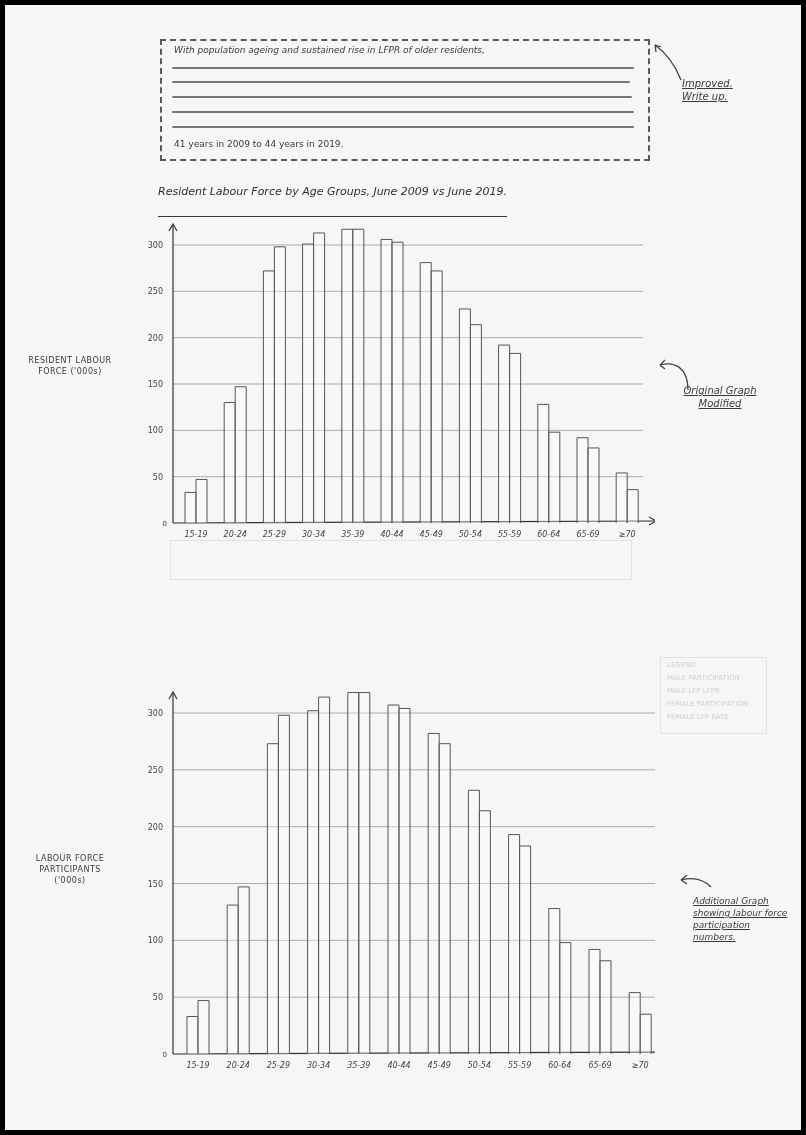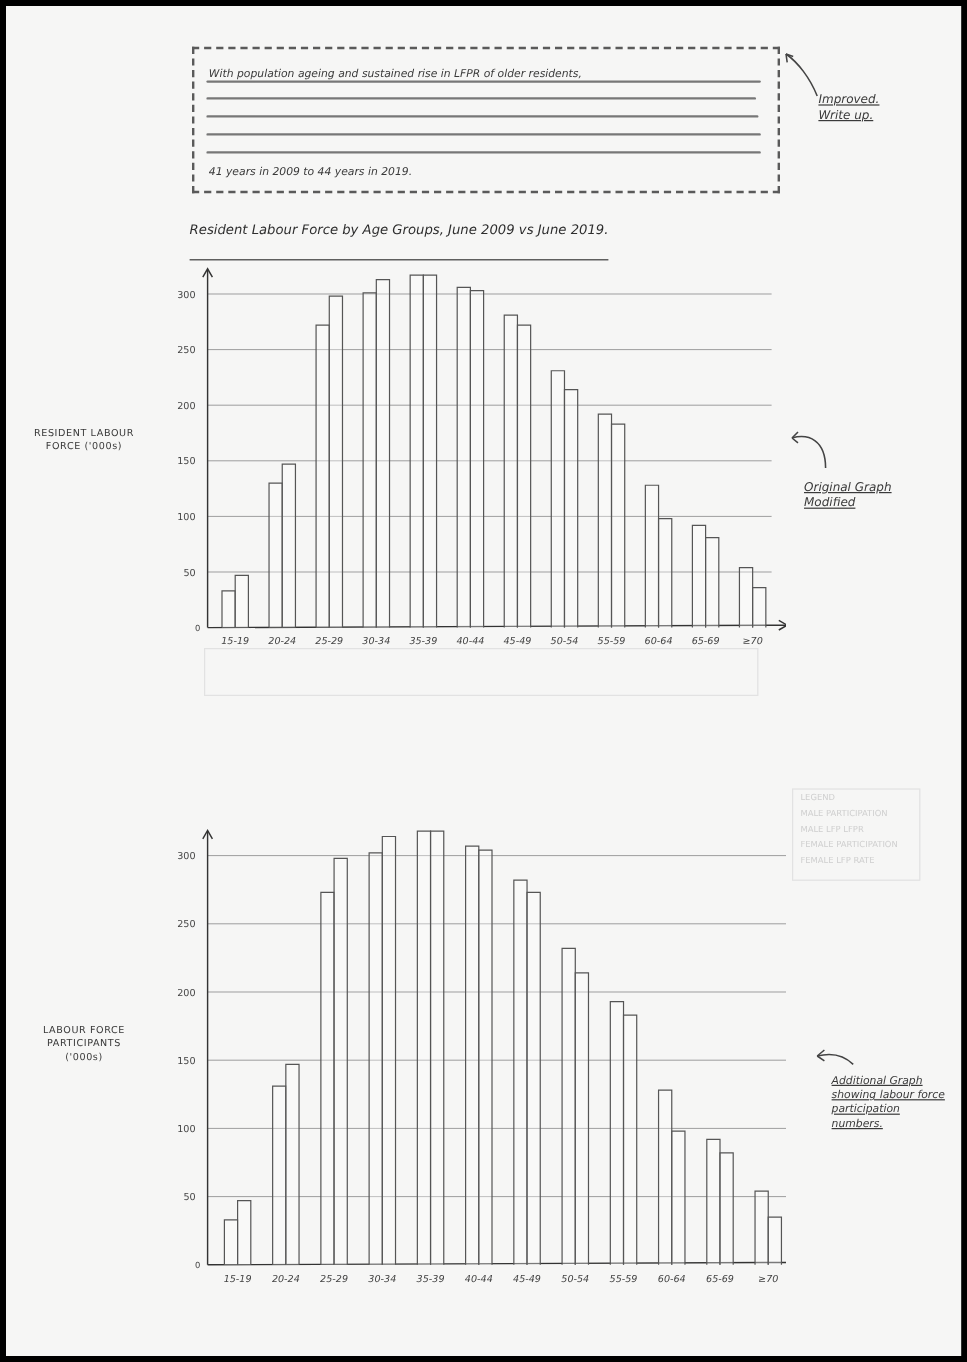--- a/index.html
+++ b/index.html
@@ -8,22 +8,22 @@
     font-family: "DejaVu Sans", sans-serif;
   }
   .page {
     position: absolute; left: 5px; top: 5px; width: 796px; height: 1125px;
     background: #f6f6f5;
   }
   .writeup-box {
     position: absolute; left: 155px; top: 34px; width: 490px; height: 122px;
     border: 2px dashed #5a5a5a; box-sizing: border-box;
   }
-  .writeup-first { position: absolute; left: 12px; top: 16px; font-size: 9px; color: #3a3a3a; font-style: italic; text-align: center; }
-  .writeup-last  { position: absolute; left: 12px; top: 98px; font-size: 9px; color: #3a3a3a; font-style: italic; }
+  .writeup-first { position: absolute; left: 12px; top: 4px; font-size: 9px; color: #3a3a3a; font-style: italic; text-align: center; }
+  .writeup-last  { position: absolute; left: 12px; top: 98px; font-size: 9px; color: #3a3a3a; }
   .scribble { position: absolute; left: 10px; height: 2px; background: #777; border-radius: 2px; }
   .note { position: absolute; font-size: 10px; color: #3a3a3a; font-style: italic; line-height: 13px; text-decoration: underline; }
   .chart-title {
     position: absolute; font-size: 11px; color: #2e2e2e; font-style: italic;
     border-bottom: 1.5px solid #3a3a3a; padding-bottom: 18px; white-space: nowrap;
   }
   .ylabel { position: absolute; font-size: 8px; color: #3a3a3a; text-align: center; line-height: 11px; letter-spacing: 0.5px; }
   svg text { font-family: "DejaVu Sans", sans-serif; }
   .faint { position: absolute; border: 1px solid #e2e2e2; }
   .faint-legend { position: absolute; font-size: 7px; color: #cfcfcf; line-height: 13px; }
@@ -104,21 +104,21 @@
       <text x="453" y="317" font-size="8" fill="#444" text-anchor="middle" font-style="italic">65-69</text>
       <path d="M481.20000000000005 303 L481.20000000000005 252.96 L492.20000000000005 252.96 L492.20000000000005 303" stroke="#555" stroke-width="1" fill="rgba(255,255,255,0.35)"></path>
       <path d="M492.20000000000005 303 L492.20000000000005 269.64 L503.20000000000005 269.64 L503.20000000000005 303" stroke="#555" stroke-width="1" fill="rgba(255,255,255,0.35)"></path>
       <text x="492.20000000000005" y="317" font-size="8" fill="#444" text-anchor="middle" font-style="italic">≥70</text>
     </svg>
 
   <svg style="position:absolute;left:645px;top:350px" width="40" height="40">
     <path d="M38 35 C38 12, 24 6, 10 10" stroke="#444" stroke-width="1.3" fill="none"></path>
     <path d="M10 10 L15 5 M10 10 L15 14" stroke="#444" stroke-width="1.3" fill="none"></path>
   </svg>
-  <div class="note" style="left:665px;top:395px;width:100px;">Original Graph Modified</div>
+  <div class="note" style="left:665px;top:379px;width:100px;text-align:center">Original Graph Modified</div>
 
   <div class="faint" style="left:165px;top:535px;width:460px;height:38px"></div>
 
   <div class="ylabel" style="left:25px;top:848px;width:80px">LABOUR FORCE PARTICIPANTS ('000s)</div>
   <svg id="chart2" style="position:absolute;left:130px;top:680px" width="520" height="390">
       <text x="32" y="372" font-size="7" fill="#444" text-anchor="end">0</text>
       <line x1="38" y1="312.1666666666667" x2="528" y2="312.1666666666667" stroke="#9a9a9a" stroke-width="0.8"></line>
       <text x="28" y="315.1666666666667" font-size="8" fill="#444" text-anchor="end">50</text>
       <line x1="38" y1="255.33333333333331" x2="528" y2="255.33333333333331" stroke="#9a9a9a" stroke-width="0.8"></line>
       <text x="28" y="258.3333333333333" font-size="8" fill="#444" text-anchor="end">100</text>

